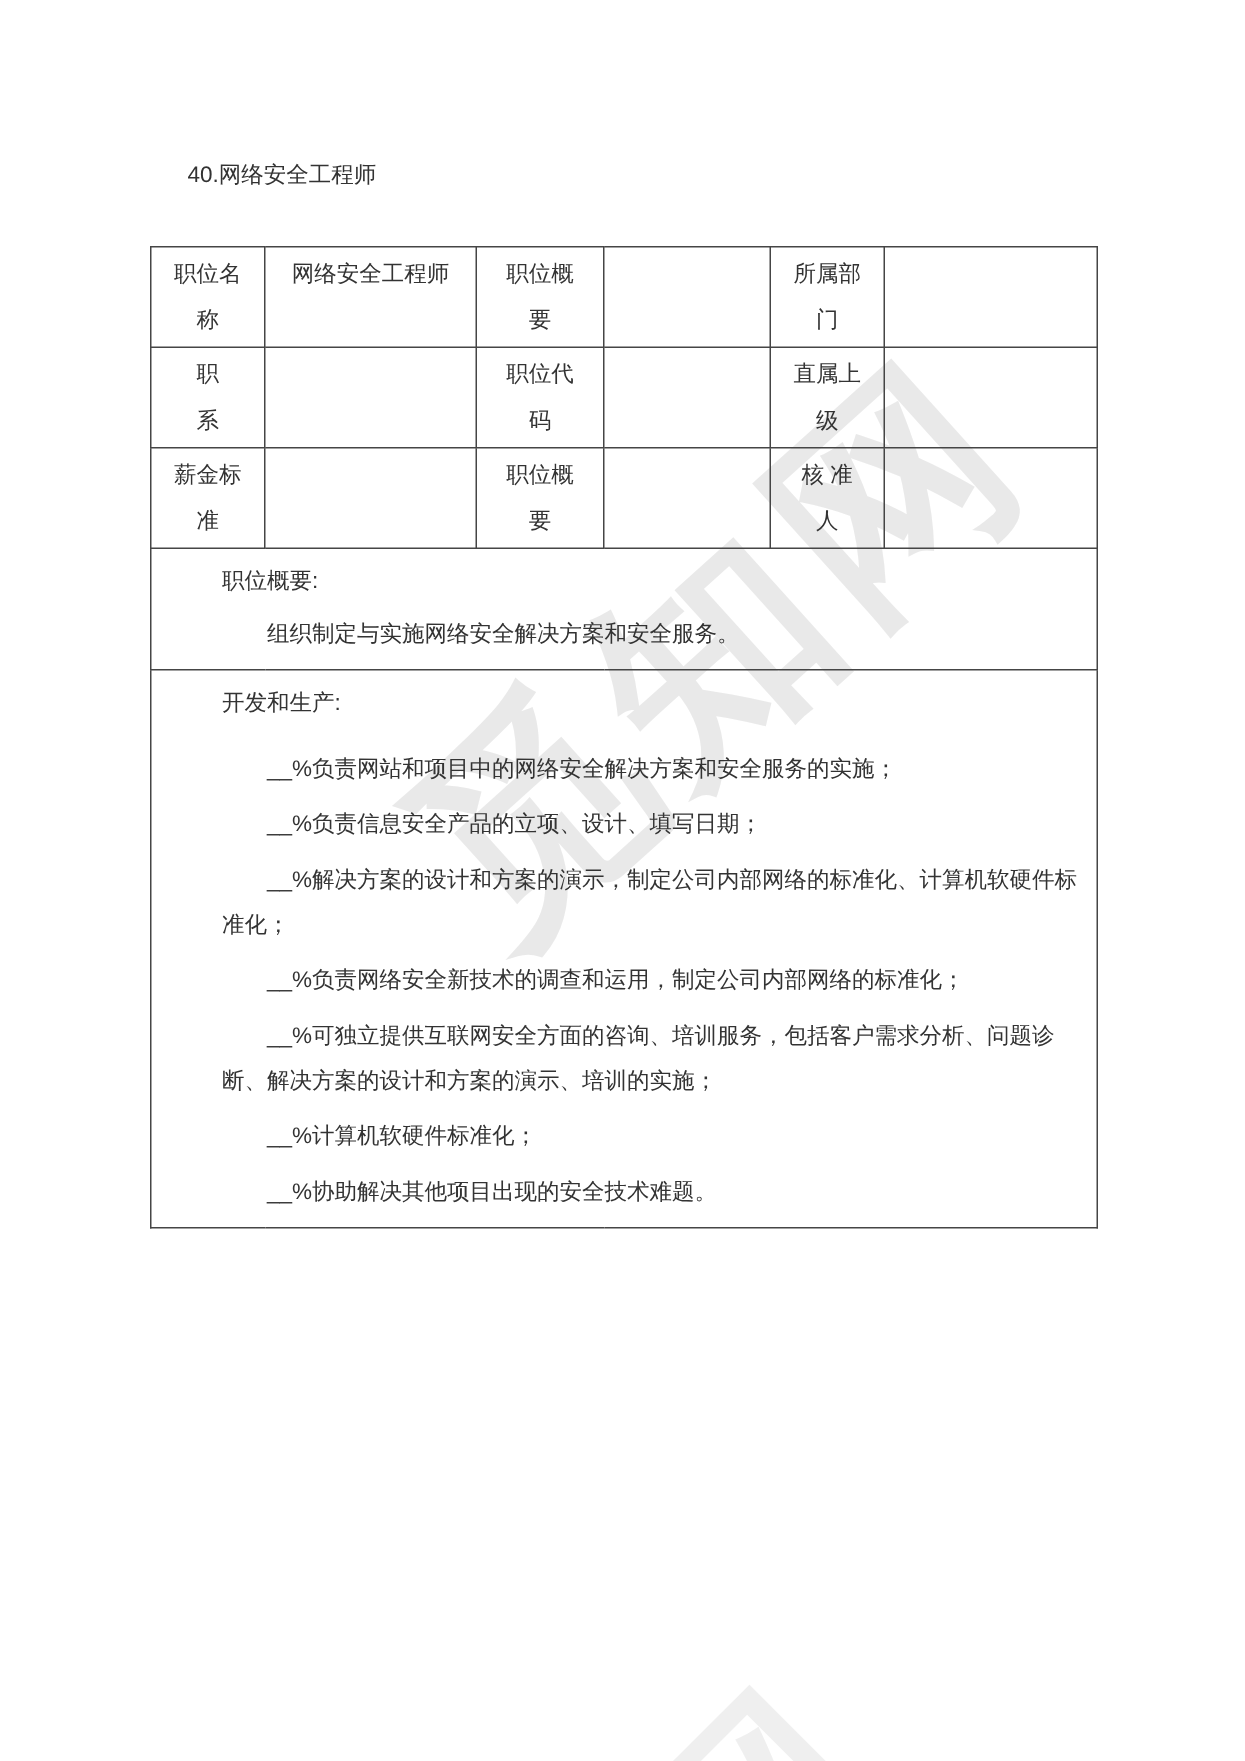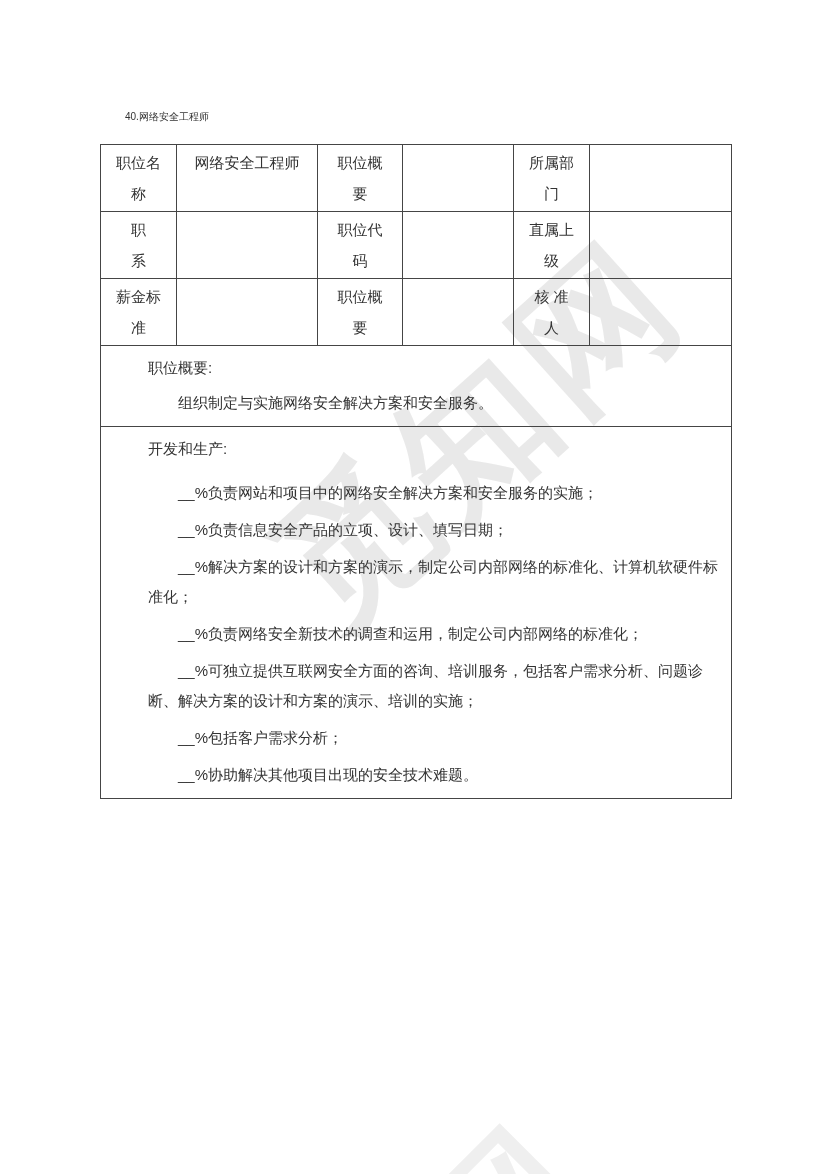--- a/index.html
+++ b/index.html
@@ -54,23 +54,23 @@
     position: absolute;
     left: 100px;
     top: 106px;
     width: 631px;
     z-index: 2;
     color: #333333;
     font-size: 15px;
   }
   .doc-title {
     margin-left: 25px;
-    margin-bottom: 16px;
+    margin-bottom: 36px;
     line-height: 22px;
-    font-size: 10px;
+    font-size: 15px;
     color: #333333;
   }
   table.job-table {
     width: 631px;
     border-collapse: collapse;
     table-layout: fixed;
     background: transparent;
   }
   table.job-table td {
     border: 1.5px solid #454545;
@@ -166,21 +166,21 @@
         </tr>
         <tr>
           <td class="section-cell duties-cell" colspan="6">
             <div class="section-heading">开发和生产:</div>
             <div class="duty-list">
               <div class="duty-item">__%负责网站和项目中的网络安全解决方案和安全服务的实施；</div>
               <div class="duty-item">__%负责信息安全产品的立项、设计、填写日期；</div>
               <div class="duty-item">__%解决方案的设计和方案的演示，制定公司内部网络的标准化、计算机软硬件标准化；</div>
               <div class="duty-item">__%负责网络安全新技术的调查和运用，制定公司内部网络的标准化；</div>
               <div class="duty-item">__%可独立提供互联网安全方面的咨询、培训服务，包括客户需求分析、问题诊断、解决方案的设计和方案的演示、培训的实施；</div>
-              <div class="duty-item">__%包括客户需求分析；</div>
+              <div class="duty-item">__%计算机软硬件标准化；</div>
               <div class="duty-item">__%协助解决其他项目出现的安全技术难题。</div>
             </div>
           </td>
         </tr>
       </tbody>
     </table>
 
   </div>
 </div>
 

